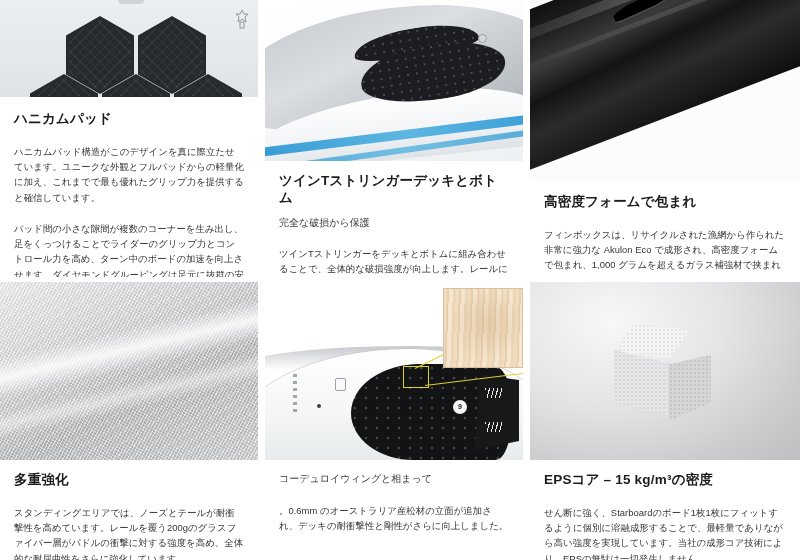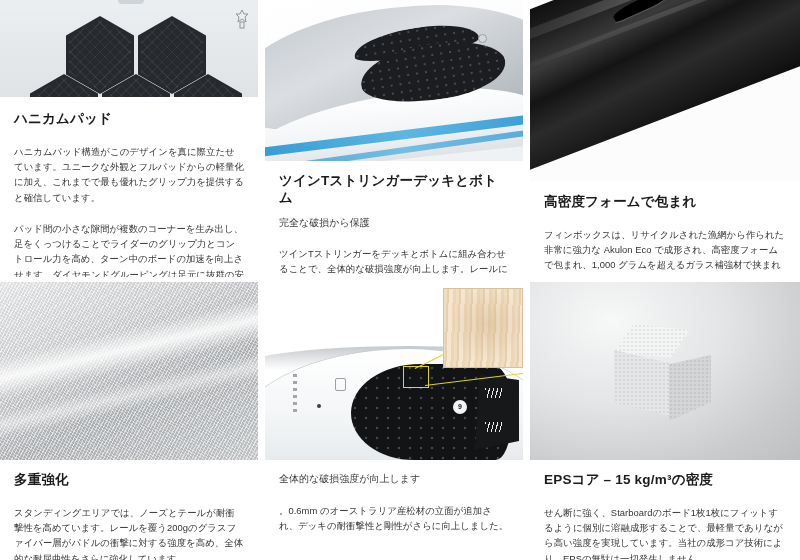--- a/index.html
+++ b/index.html
@@ -432,21 +432,21 @@
         <div class="fin a"></div>
         <div class="fin b"></div>
       </div>
       <div class="badge">9</div>
       <div class="zline l1"></div>
       <div class="zline l2"></div>
       <div class="zoomsq"></div>
       <div class="woodbox"></div>
     </div>
     <div class="body">
-      <p class="subhead">全体的な破損強度が向上します</p>
+      <p class="subhead">コーデュロイウィングと相まって</p>
       <p class="para">。0.6mm のオーストラリア産松材の立面が追加され、デッキの耐衝撃性と剛性がさらに向上しました。</p>
     </div>
   </div>
 
   <div class="gap" style="grid-column:4;grid-row:3"></div>
 
   <div class="card c6">
     <div class="media m6">
       <div class="cubebg"></div>
       <div class="cube">

